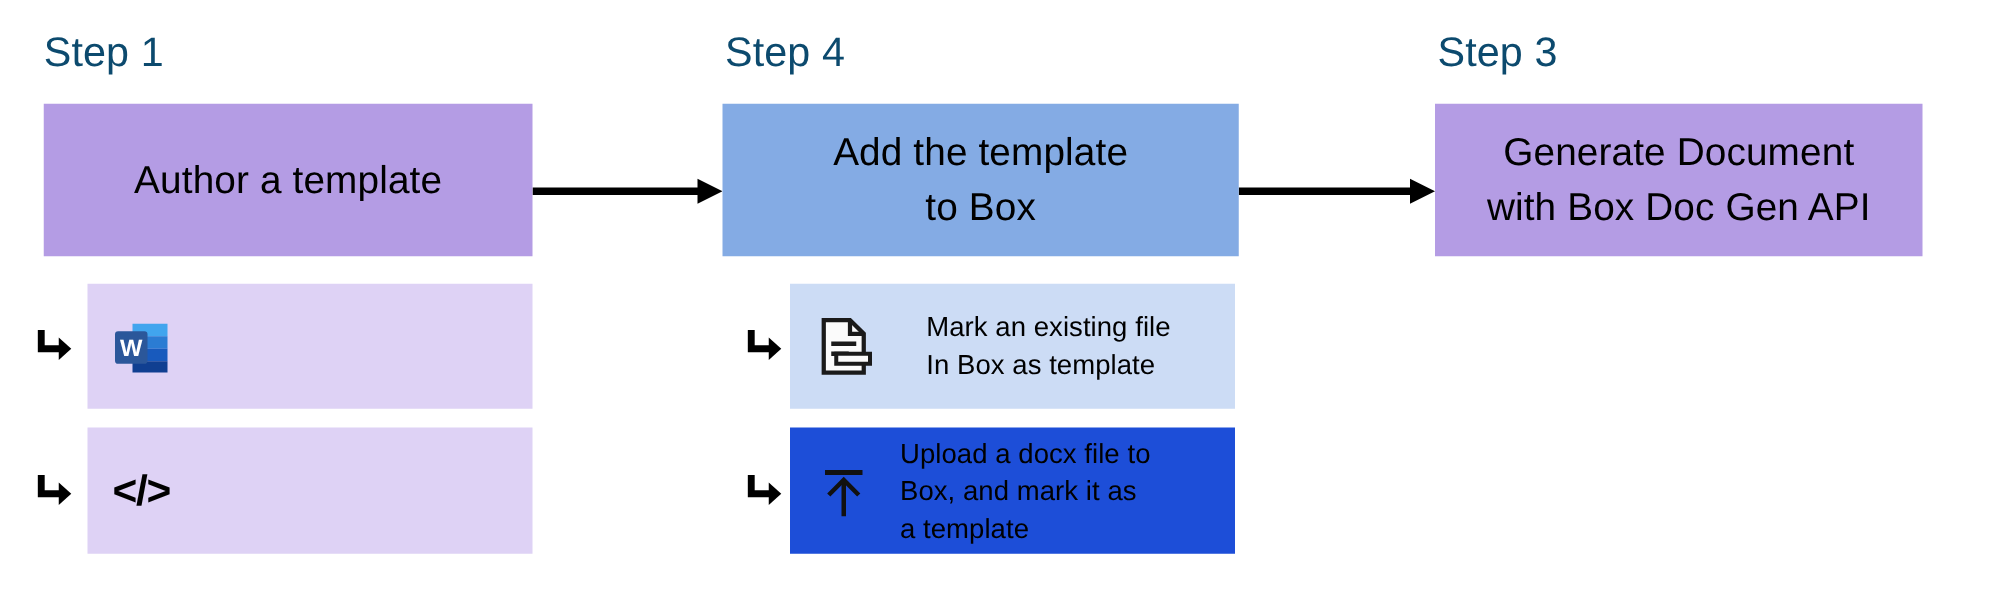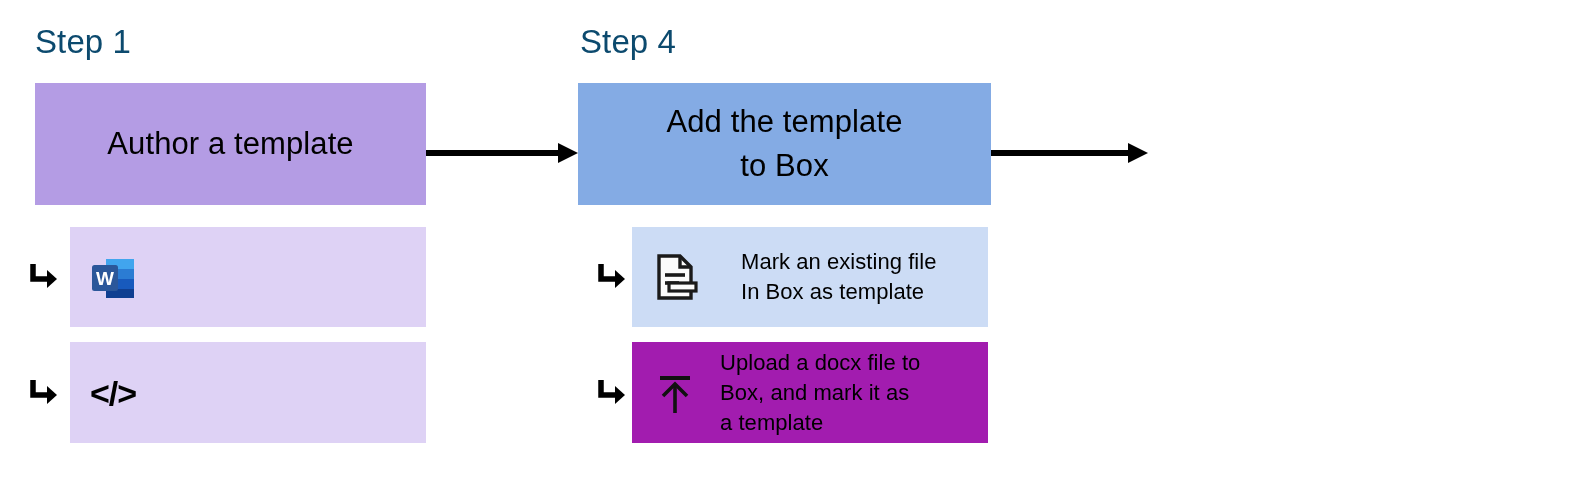--- a/index.html
+++ b/index.html
@@ -184,35 +184,43 @@
       <div class="sub-text">Mark an existing file
 In Box as template</div>
     </div>
 
     <div class="turn-arrow" style="left:32px; top:342px; height:101px;">
       <svg width="34" height="34" viewBox="0 0 34 34" aria-hidden="true">
         <path d="M6 4 L6 19 L24 19" fill="none" stroke="#000" stroke-width="5.5" stroke-linecap="butt"></path>
         <path d="M20 10 L30 19 L20 28 Z" fill="#000"></path>
       </svg>
     </div>
-    <div class="sub-box" style="left:72px; top:342px; width:356px; height:101px; background:#a21caf;">
+    <div class="sub-box" style="left:72px; top:342px; width:356px; height:101px; background:#1d4ed8;">
       <div class="sub-icon">
         <svg width="44" height="48" viewBox="0 0 44 48" aria-hidden="true">
           <line x1="7" y1="9" x2="37" y2="9" stroke="#111" stroke-width="4"></line>
           <line x1="22" y1="17" x2="22" y2="44" stroke="#111" stroke-width="3.6"></line>
           <path d="M10 27 L22 15 L34 27" fill="none" stroke="#111" stroke-width="3.6" stroke-linecap="butt" stroke-linejoin="miter"></path>
         </svg>
       </div>
       <div class="sub-text">Upload a docx file to
 Box, and mark it as
 a template</div>
     </div>
   </div>
 
   <div class="connector" style="left:991px; top:141px; width:157px; height:24px;">
     <svg width="157" height="24" viewBox="0 0 157 24" aria-hidden="true">
       <line x1="0" y1="12" x2="141" y2="12" stroke="#000" stroke-width="6"></line>
       <path d="M137 2 L157 12 L137 22 Z" fill="#000"></path>
     </svg>
   </div>
 
+  <div class="step-col" style="left:1130px; width:466px;">
+    <div class="step-label" style="left:20px;">Step 3</div>
+
+    <div class="main-box" style="left:18px; width:390px; background:#b49ce4;">
+      <div class="main-box-text">Generate Document
+with Box Doc Gen API</div>
+    </div>
+  </div>
 
 </div>
 
 </body></html>

